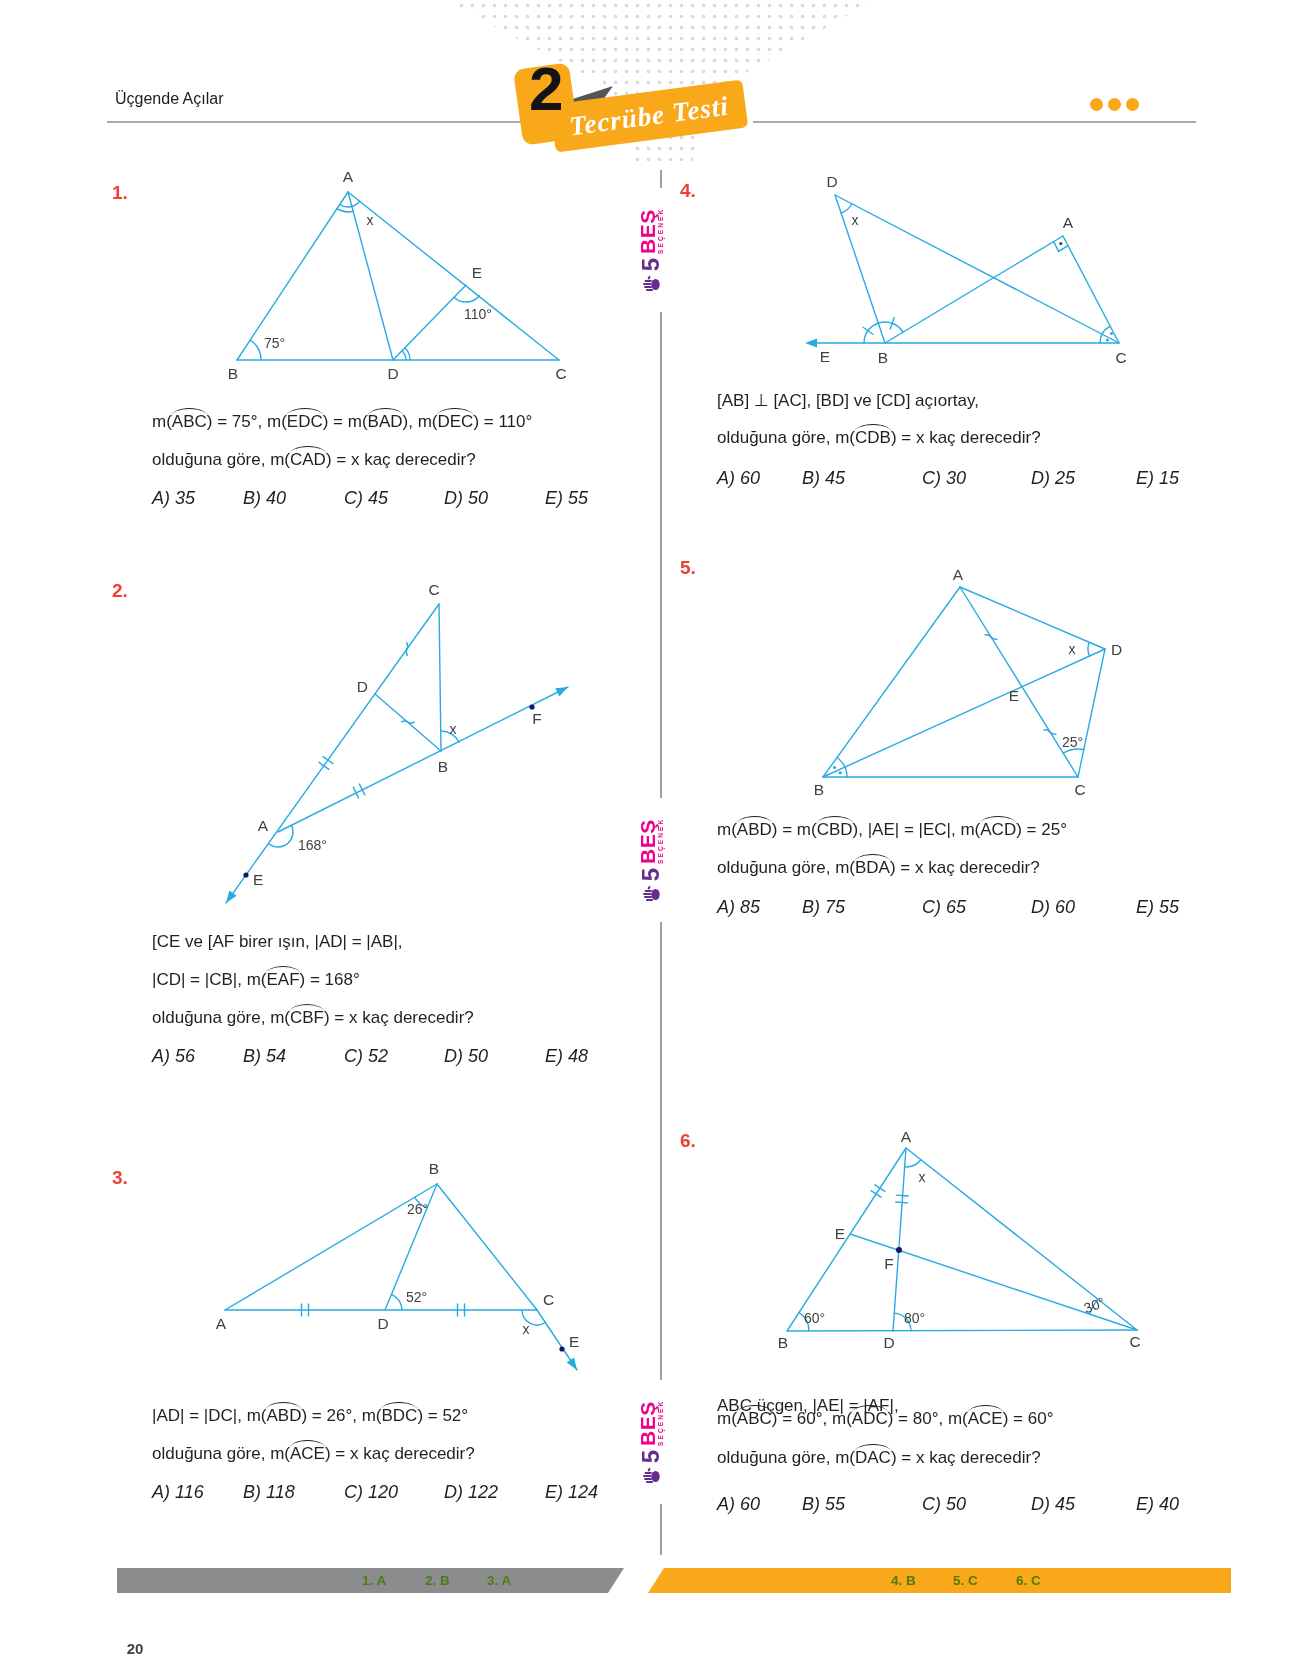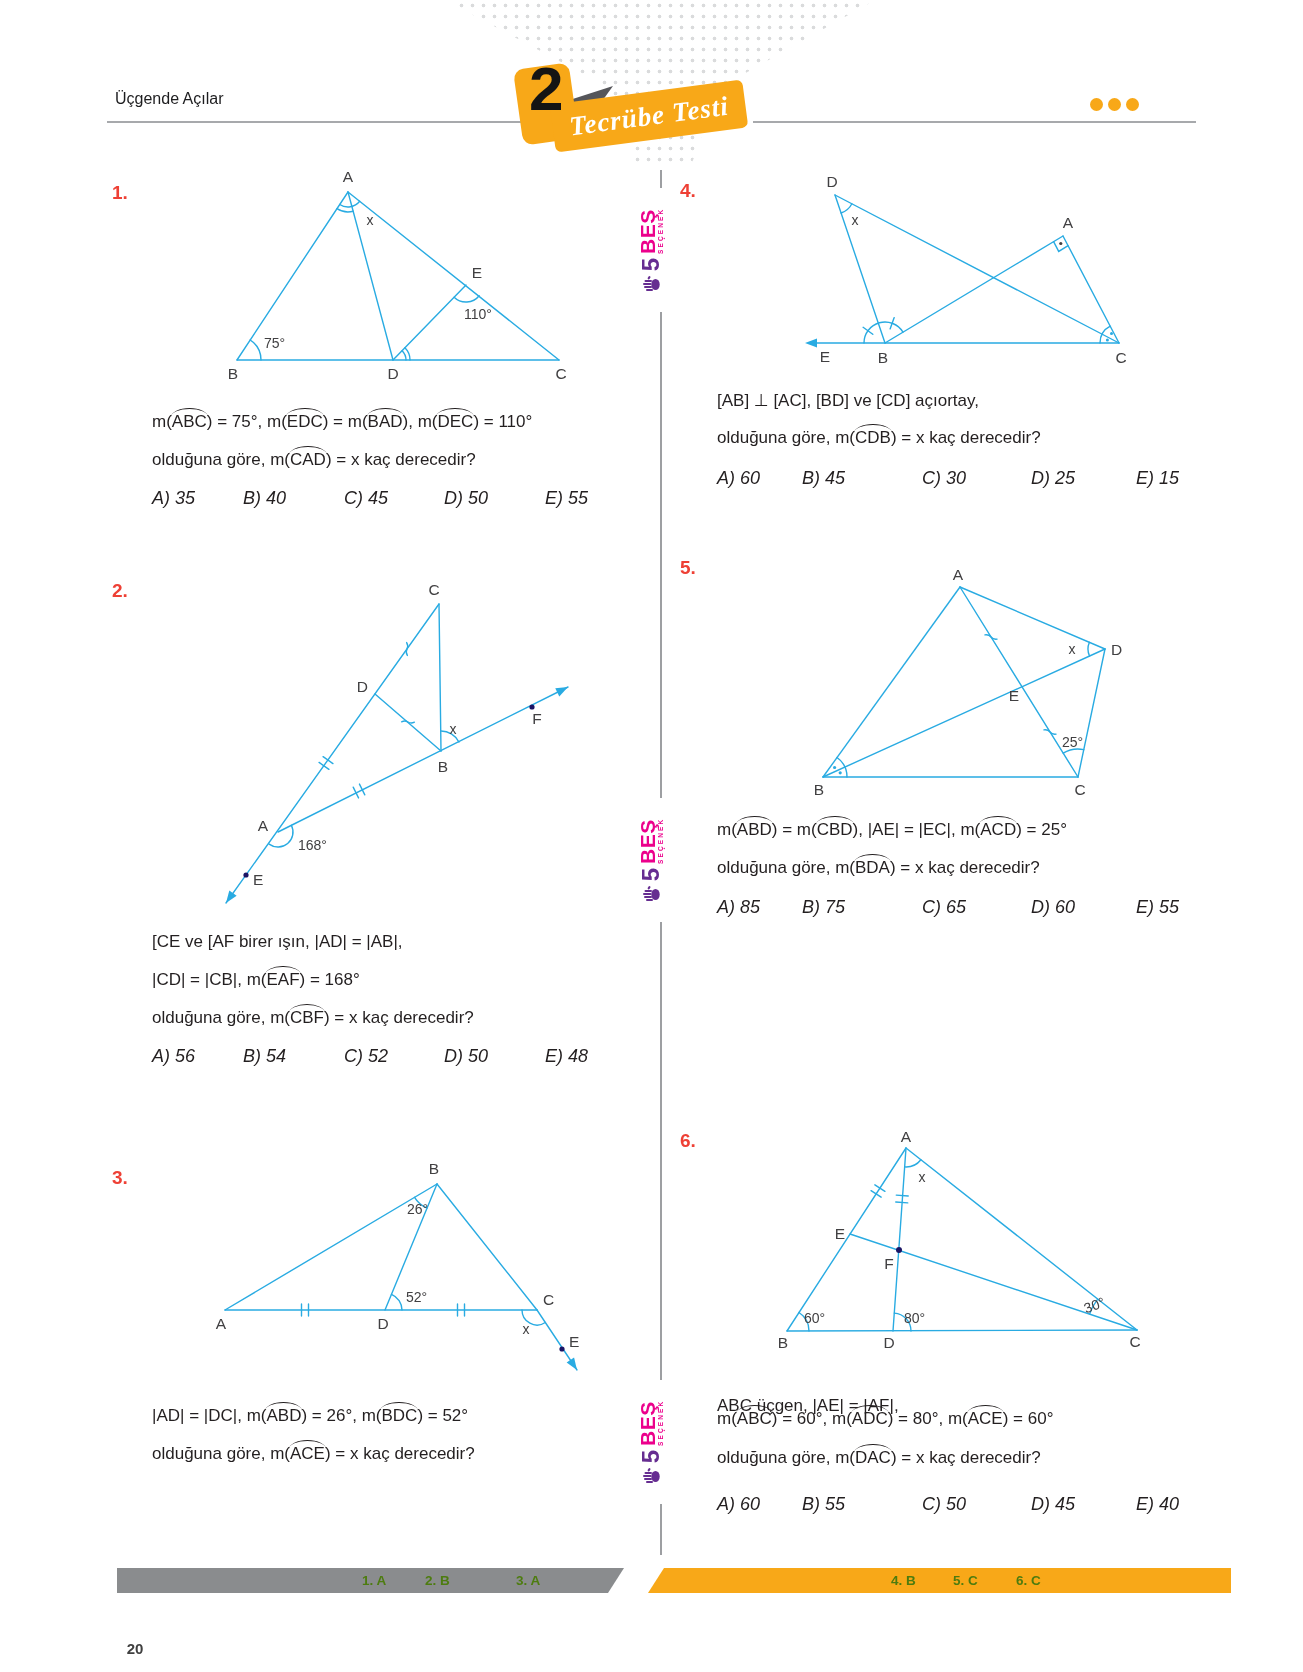--- a/index.html
+++ b/index.html
@@ -234,20 +234,27 @@
     <text x="249" y="89" text-anchor="middle">B</text>
     <text x="358" y="220">C</text>
     <text x="198" y="244" text-anchor="middle">D</text>
     <text x="384" y="262">E</text>
     <text class="ang" x="341" y="249" text-anchor="middle">x</text>
     <text class="ang" x="222" y="129">26°</text>
     <text class="ang" x="221" y="217">52°</text>
   </svg>
   <div class="abs line" style="left:152px;top:1406px;"><span>|AD| = |DC|, m(</span><span class="hat">ABD</span><span>) = 26°, m(</span><span class="hat">BDC</span><span>) = 52°</span></div>
   <div class="abs line ask" style="left:152px;top:1444px;"><span>olduğuna göre, m(</span><span class="hat">ACE</span><span>) = x kaç derecedir?</span></div>
+  <div class="abs choices cl" style="left:152px;top:1482px;width:460px;">
+    <span>A) 116</span>
+      <span>B) 118</span>
+      <span>C) 120</span>
+      <span>D) 122</span>
+      <span>E) 124</span>
+  </div>
 
   <div class="abs qnum" style="left:680px;top:180px;">4.</div>
   <svg class="abs" style="left:775px;top:172px;" width="370" height="200">
     <line class="geo" x1="344" y1="171" x2="34" y2="171"></line>
     <path class="ah" d="M0,0 L12,4.5 L12,-4.5 Z" transform="translate(30,171)"></path>
     <line class="geo" x1="60" y1="23" x2="110" y2="171"></line>
     <line class="geo" x1="60" y1="23" x2="344" y2="171"></line>
     <line class="geo" x1="110" y1="171" x2="288" y2="64"></line>
     <line class="geo" x1="288" y1="64" x2="344" y2="171"></line>
     <path class="geo" d="M278.6,69.7 L283.7,79.4 L293.1,73.7"></path>
@@ -353,17 +360,17 @@
       <span>C) 50</span>
       <span>D) 45</span>
       <span>E) 40</span>
   </div>
 
   <div class="abs fbar-gray" style="left:117px;top:1568px;width:507px;height:25px;"></div>
   <div class="abs fbar-orange" style="left:648px;top:1568px;width:583px;height:25px;"></div>
   <div class="abs pagenum" style="left:119px;top:1633px;z-index:2;">20</div>
   <div class="abs fans" style="left:362px;top:1573px;">1. A</div>
   <div class="abs fans" style="left:425px;top:1573px;">2. B</div>
-  <div class="abs fans" style="left:487px;top:1573px;margin-left:29px;">3. A</div>
+  <div class="abs fans" style="left:487px;top:1573px;">3. A</div>
   <div class="abs fans" style="left:891px;top:1573px;">4. B</div>
   <div class="abs fans" style="left:953px;top:1573px;">5. C</div>
   <div class="abs fans" style="left:1016px;top:1573px;">6. C</div>
 </div>
 
 </body></html>

